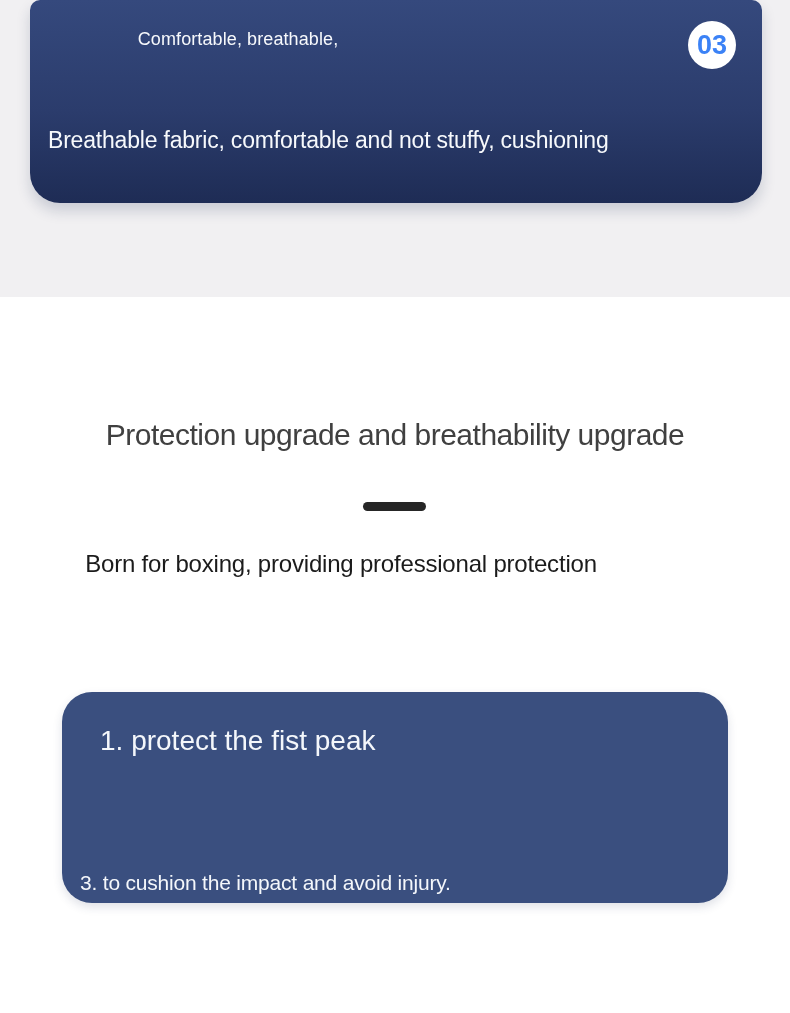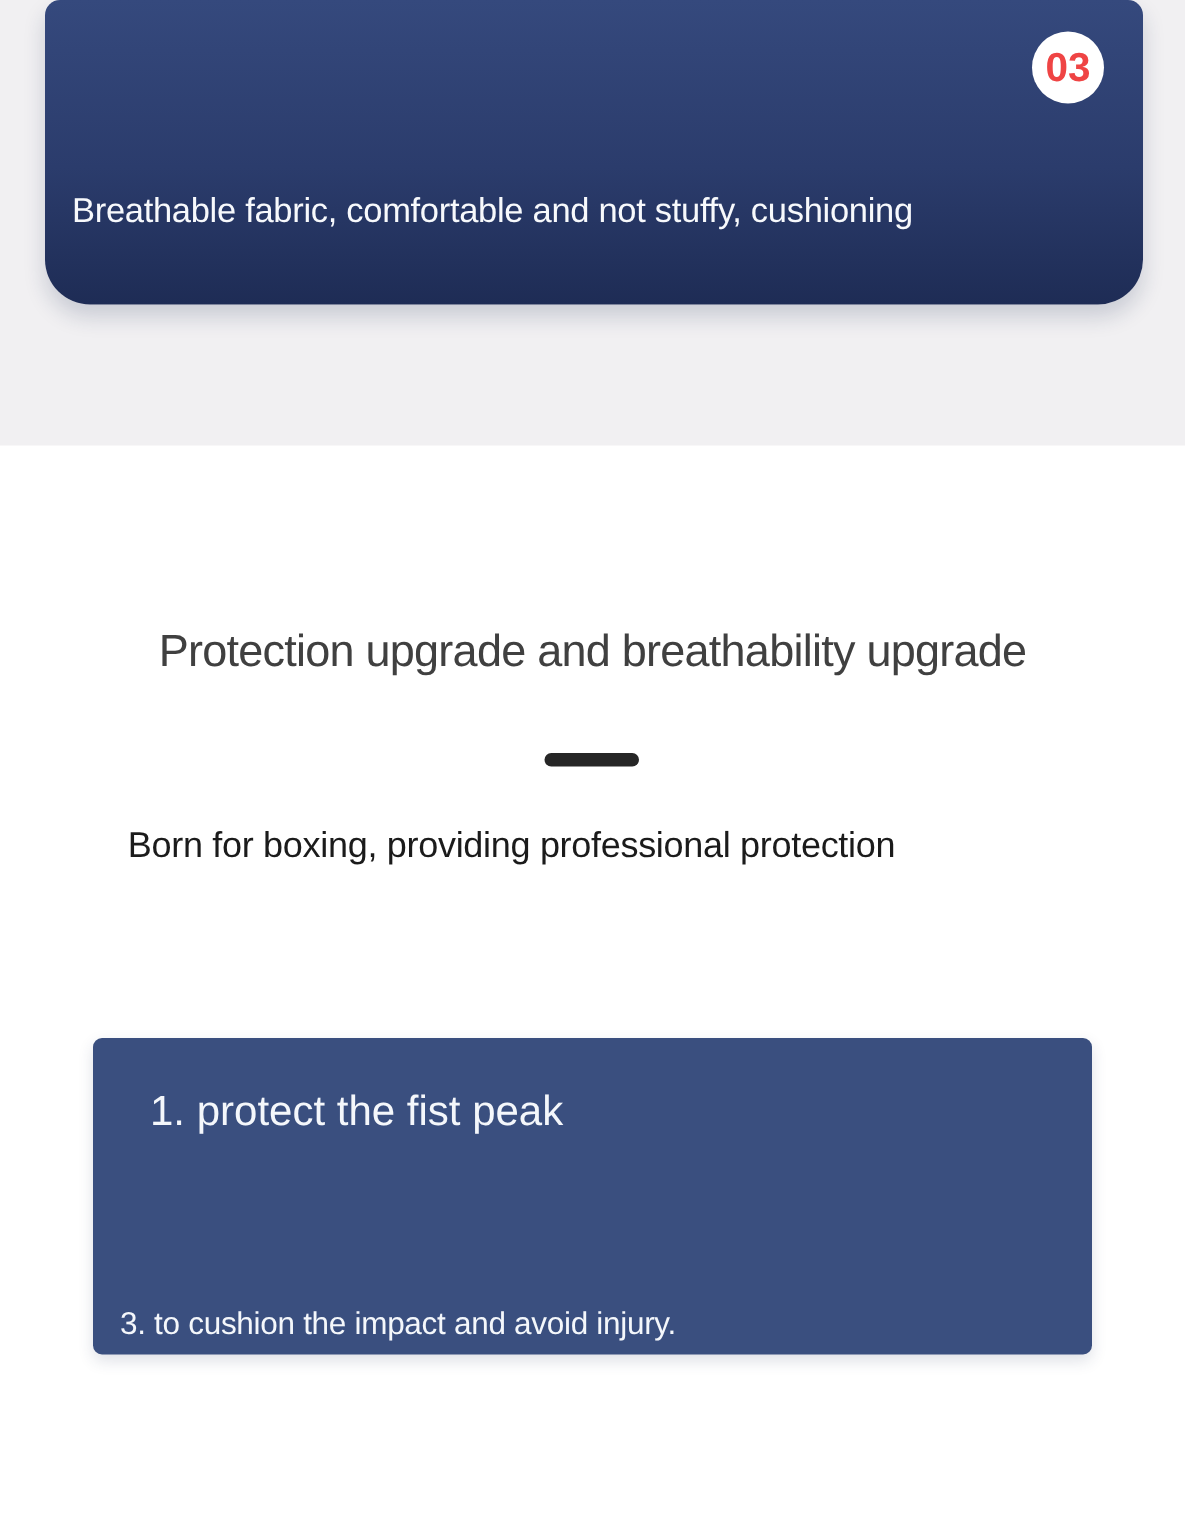--- a/index.html
+++ b/index.html
@@ -42,21 +42,21 @@
     position: absolute;
     left: 658px; top: 21px;
     width: 48px; height: 48px;
     background: #ffffff;
     border-radius: 50%;
     display: flex;
     align-items: center;
     justify-content: center;
     font-size: 27px;
     font-weight: bold;
-    color: #ef4444;
+    color: #3b82f6;
   }
   .fc-body {
     position: absolute;
     left: 18px; top: 124px;
     font-size: 23px;
     line-height: 32px;
     letter-spacing: -0.2px;
     white-space: nowrap;
   }
   .headline {
@@ -82,21 +82,21 @@
     text-align: center;
     font-size: 24px;
     letter-spacing: -0.2px;
     color: #1b1b1b;
   }
   .benefits-card {
     position: absolute;
     left: 62px; top: 692px;
     width: 666px; height: 211px;
     background: #3a4f7f;
-    border-radius: 6px;
+    border-radius: 30px;
     box-shadow: 0 4px 10px rgba(40, 55, 95, 0.15);
     color: #f4f7fb;
   }
   .benefit-1 {
     position: absolute;
     left: 38px; top: 33px;
     font-size: 28px;
     white-space: nowrap;
   }
   .benefit-2 {
@@ -115,20 +115,21 @@
     margin-top: 40px;
   }
 </style>
 </head>
 <body>
 
 <div class="gray-band"></div>
 
 <div class="feature-card">
   <div class="fc-title">
+    <div>Comfortable, breathable,</div>
   </div>
   <div class="fc-badge">03</div>
   <div class="fc-body">
     <div>Breathable fabric, comfortable and not stuffy, cushioning</div>
   </div>
 </div>
 
 <div class="headline">Protection upgrade and breathability upgrade</div>
 
 <div class="divider"></div>

